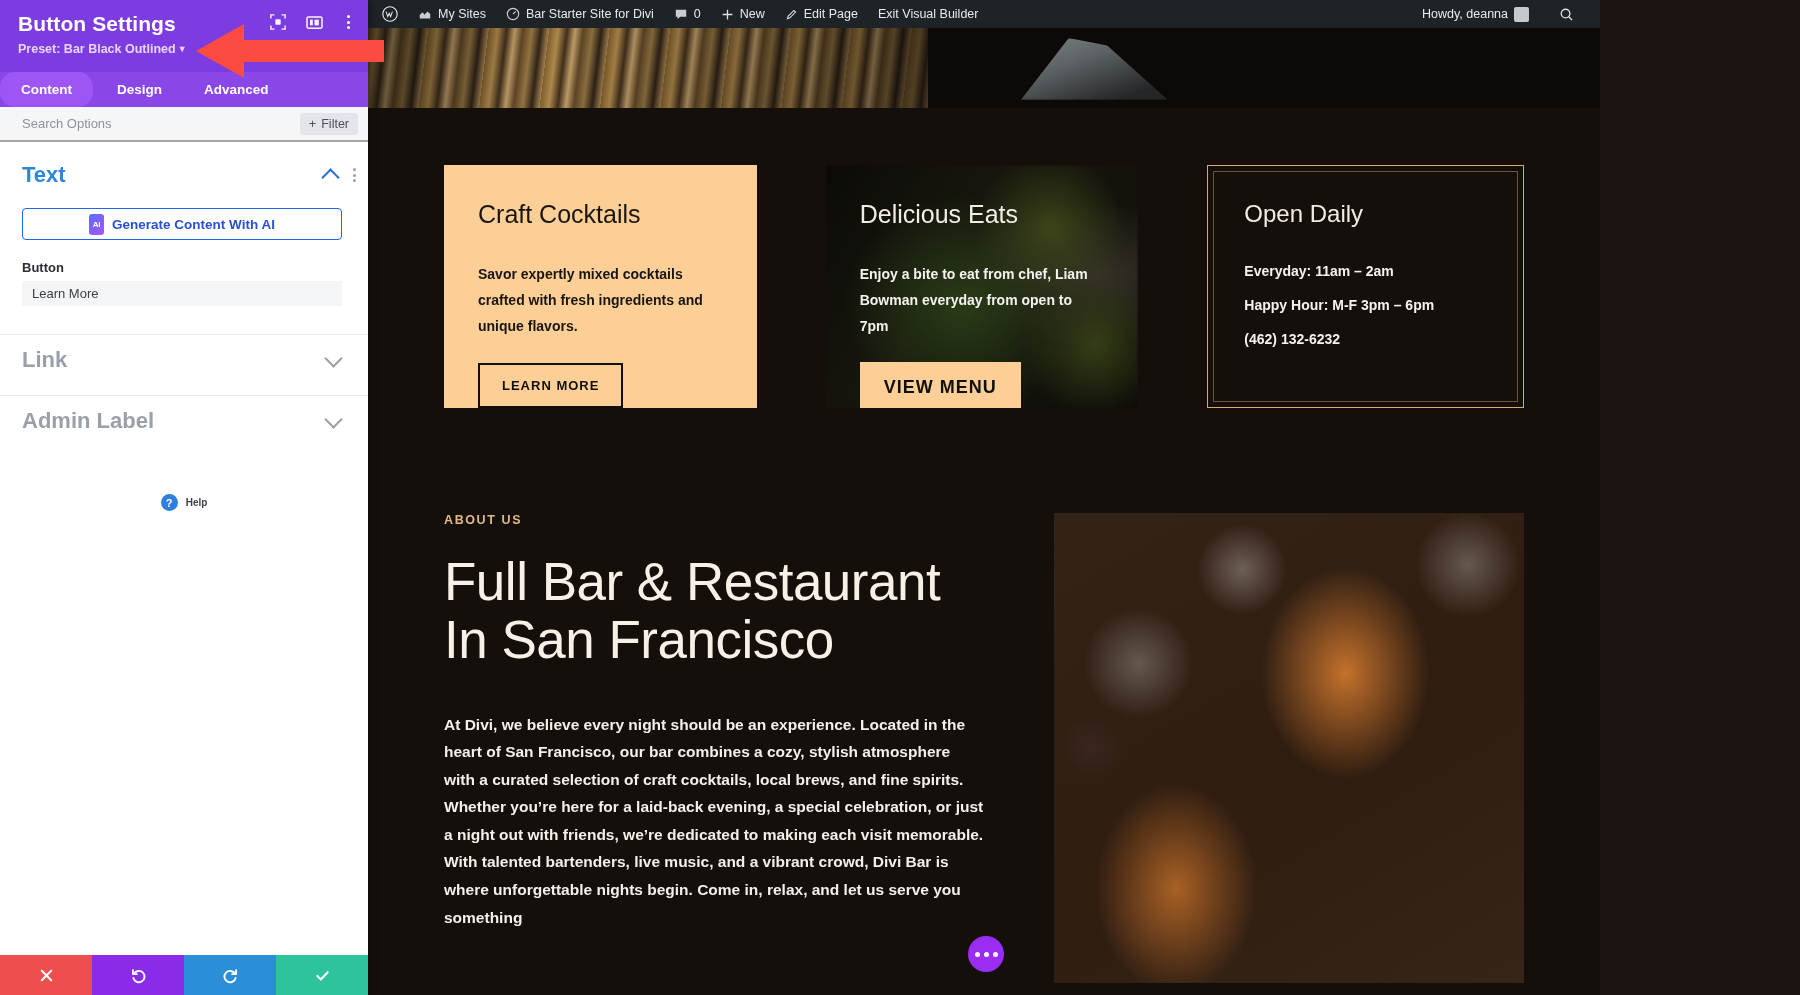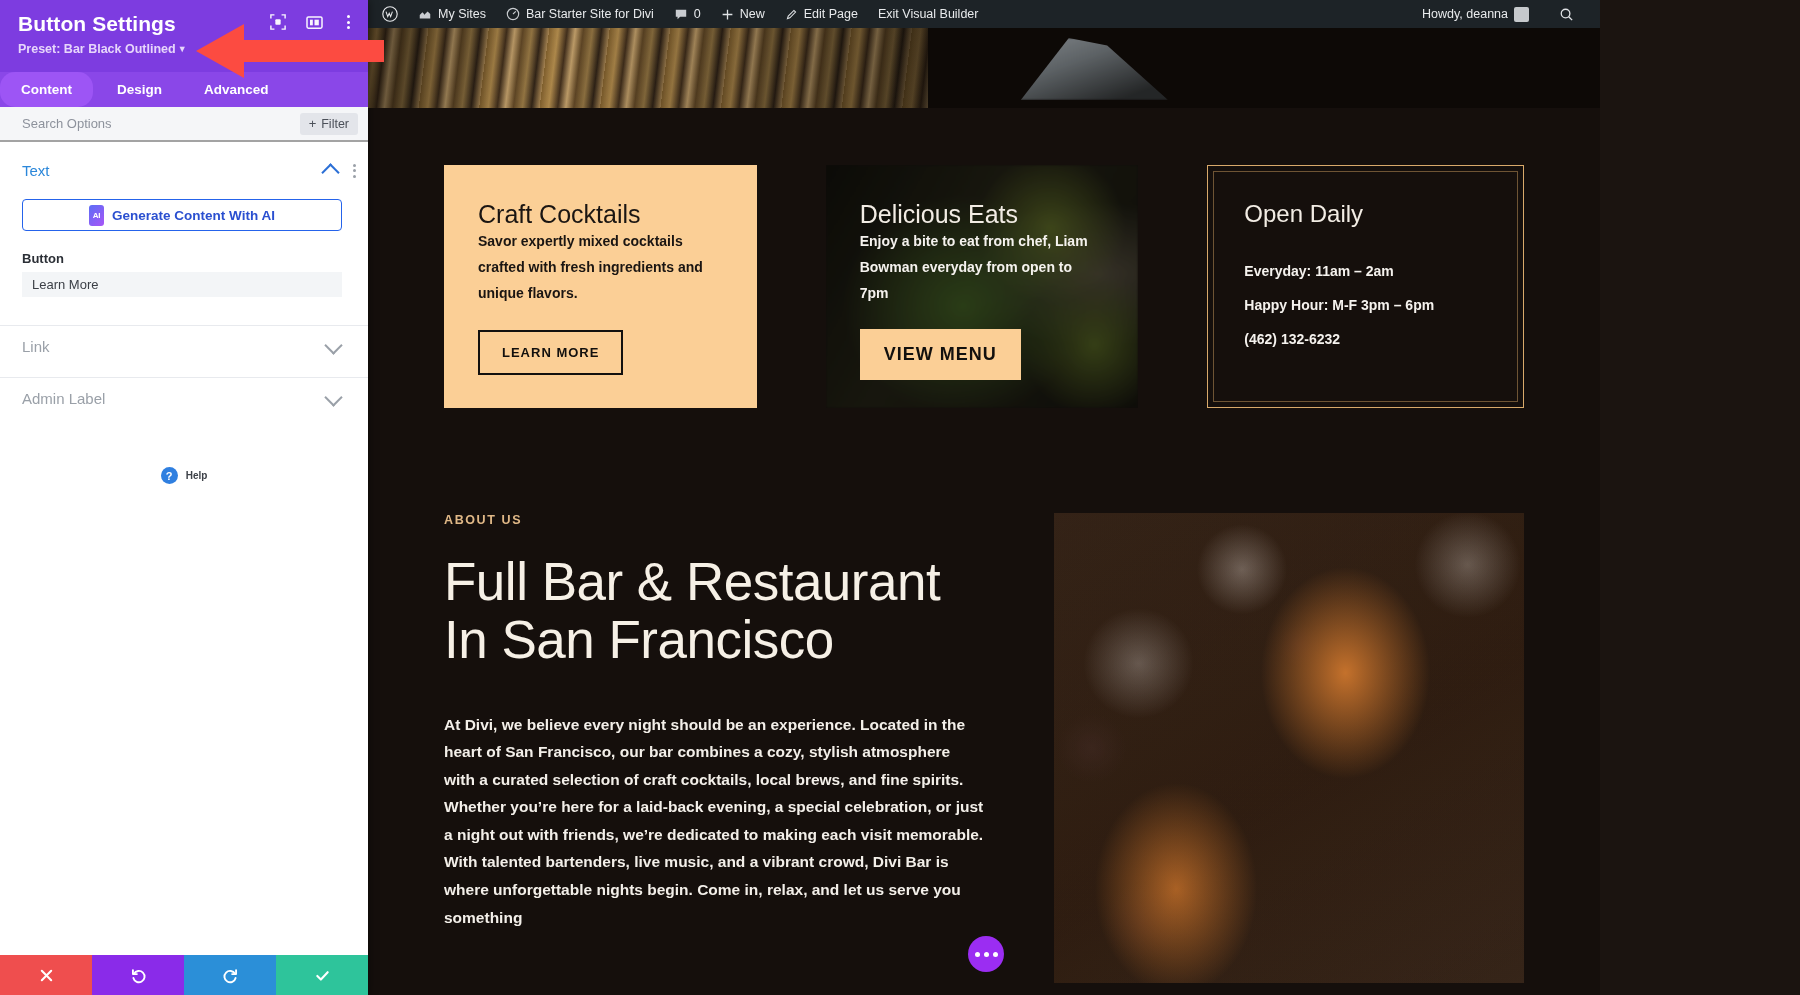--- a/index.html
+++ b/index.html
@@ -60,21 +60,21 @@
     padding:4px 9px; display:flex; align-items:center; gap:5px; cursor:pointer;
     font-weight:normal;
   }
   .filter-btn .plus { font-size:13px; line-height:1; }
 
   .sb-body { flex:1; overflow:hidden; background:#fff; padding-top:8px; }
 
   .sect-head {
     display:flex; align-items:center; padding:12px 12px 12px 22px; cursor:pointer;
   }
-  .sect-title { font-size:15px; color:#2b87da; flex:1; font-weight:normal; }
+  .sect-title { font-size:22px; color:#2b87da; flex:1; font-weight:bold; }
   .sect-title.muted { color:#9aa0a8; }
   .chev {
     width:13px; height:13px; border-right:2px solid #2b6fd6; border-bottom:2px solid #2b6fd6;
     transform:rotate(-135deg); margin-right:16px; margin-top:4px;
   }
   .chev.down { transform:rotate(45deg); border-color:#9aa0a8; margin-top:-3px; }
   .sect-dots { display:flex; flex-direction:column; gap:2.5px; align-items:center; cursor:pointer; }
   .sect-dots i { width:3px; height:3px; border-radius:50%; background:#9aa0a8; display:block; }
 
   .ai-btn {
@@ -195,21 +195,21 @@
   .card-3::after {
     content:""; position:absolute; inset:5px; border:1px solid #6e5434; pointer-events:none;
   }
 
   .card-h { font-size:25px; font-weight:normal; line-height:1.2; }
   .card-1 .card-h { color:#1a1512; }
   .card-2 .card-h { color:#f2ece4; }
   .card-3 .card-h { color:#f2ece4; }
   .card-3 .card-h { font-size:24px; }
 
-  .card-p { font-size:14px; font-weight:bold; line-height:1.85; }
+  .card-p { font-size:14px; font-weight:bold; line-height:1.85; margin-top:33px; }
   .card-1 .card-p { color:#1a1512; }
   .card-2 .card-p { color:#f5f2ee; }
   .card-3 .card-p { color:#f5f2ee; margin-top:30px; }
   .card-3 .card-p div { margin-bottom:8px; }
 
   .btn-outline {
     display:inline-block; margin-top:23px; border:2px solid #12100e; color:#12100e;
     font-size:13px; font-weight:bold; letter-spacing:1px; padding:13px 22px;
     cursor:pointer;
   }

